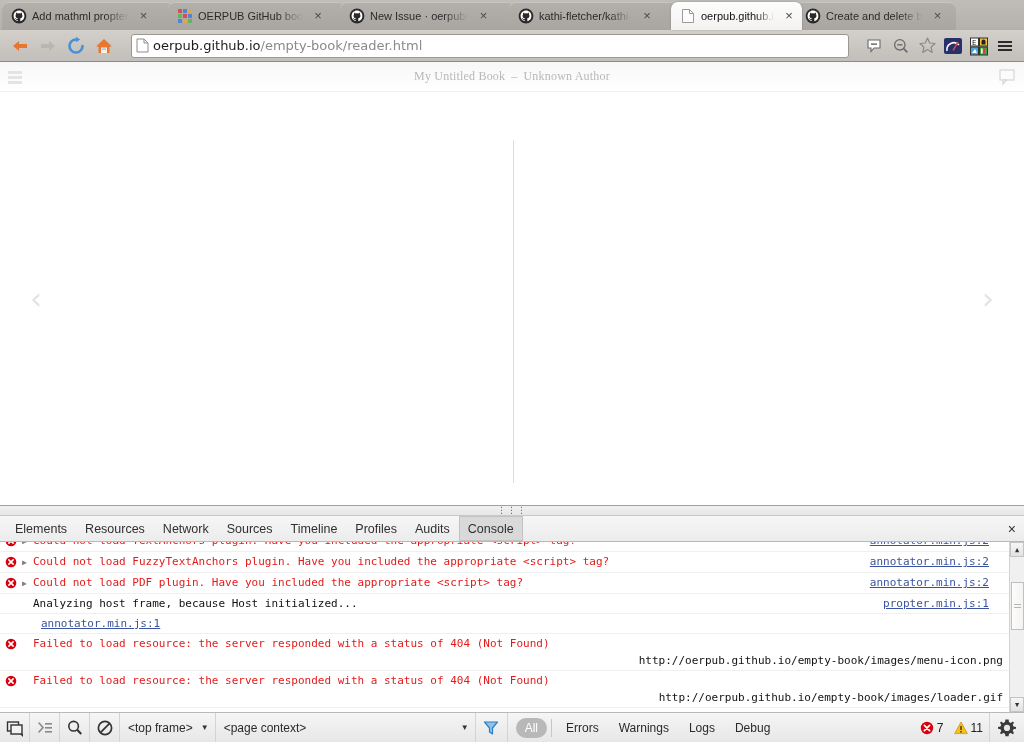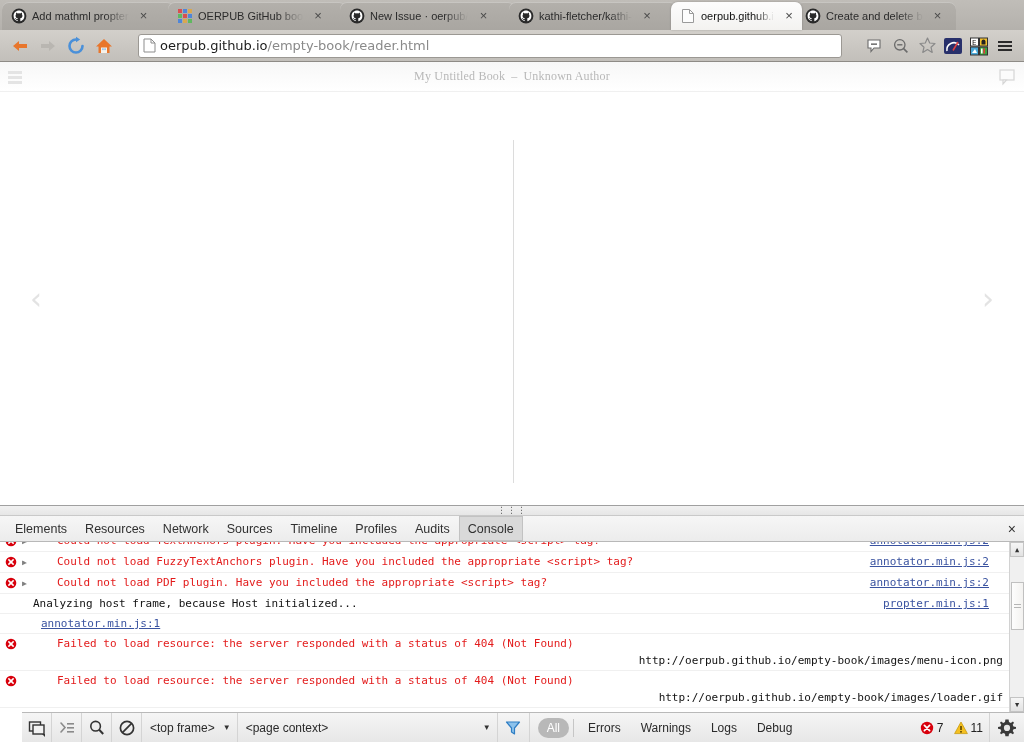--- a/index.html
+++ b/index.html
@@ -83,21 +83,21 @@
     border-bottom: 1px solid #8e8b86;
   }
   .nav-btn {
     width: 28px; height: 26px;
     display: flex; align-items: center; justify-content: center;
     flex: 0 0 auto;
   }
   #url-field {
     flex: 1 1 auto;
     height: 24px;
-    margin: 0 20px;
+    margin: 0 13px;
     background: #ffffff;
     border: 1px solid #9b9893;
     border-radius: 3px;
     display: flex;
     align-items: center;
     padding: 0 4px;
     overflow: hidden;
   }
   #url-text {
     font-size: 13px;
@@ -262,21 +262,21 @@
   }
   .msg-body {
     flex: 1 1 auto;
     min-width: 0;
     padding-right: 6px;
   }
   .msg-text {
     line-height: 17px;
     white-space: pre;
   }
-  .msg-text.error { color: #e31b1b; margin-left: 24px; }
+  .msg-text.error { color: #e31b1b; }
   .msg-text.log   { color: #111111; }
   .msg-url-sub {
     color: #111111;
     line-height: 17px;
     text-align: right;
     white-space: pre;
   }
   .msg-src {
     flex: 0 0 auto;
     color: #3a53a0;
@@ -324,21 +324,20 @@
 
   
   #devtools-statusbar {
     height: 30px;
     flex: 0 0 30px;
     display: flex;
     background: linear-gradient(to bottom, #f5f5f5 0%, #e7e7e7 100%);
     border-top: 1px solid #b9b9b9;
     font-size: 12px;
     color: #2a2a2a;
-    margin-left: 22px;
   }
   .sb-iconbtn {
     width: 30px; height: 29px;
     display: flex; align-items: center; justify-content: center;
     border-right: 1px solid #d4d4d4;
     flex: 0 0 30px;
   }
   .ctx-select {
     height: 29px;
     display: flex; align-items: center;

